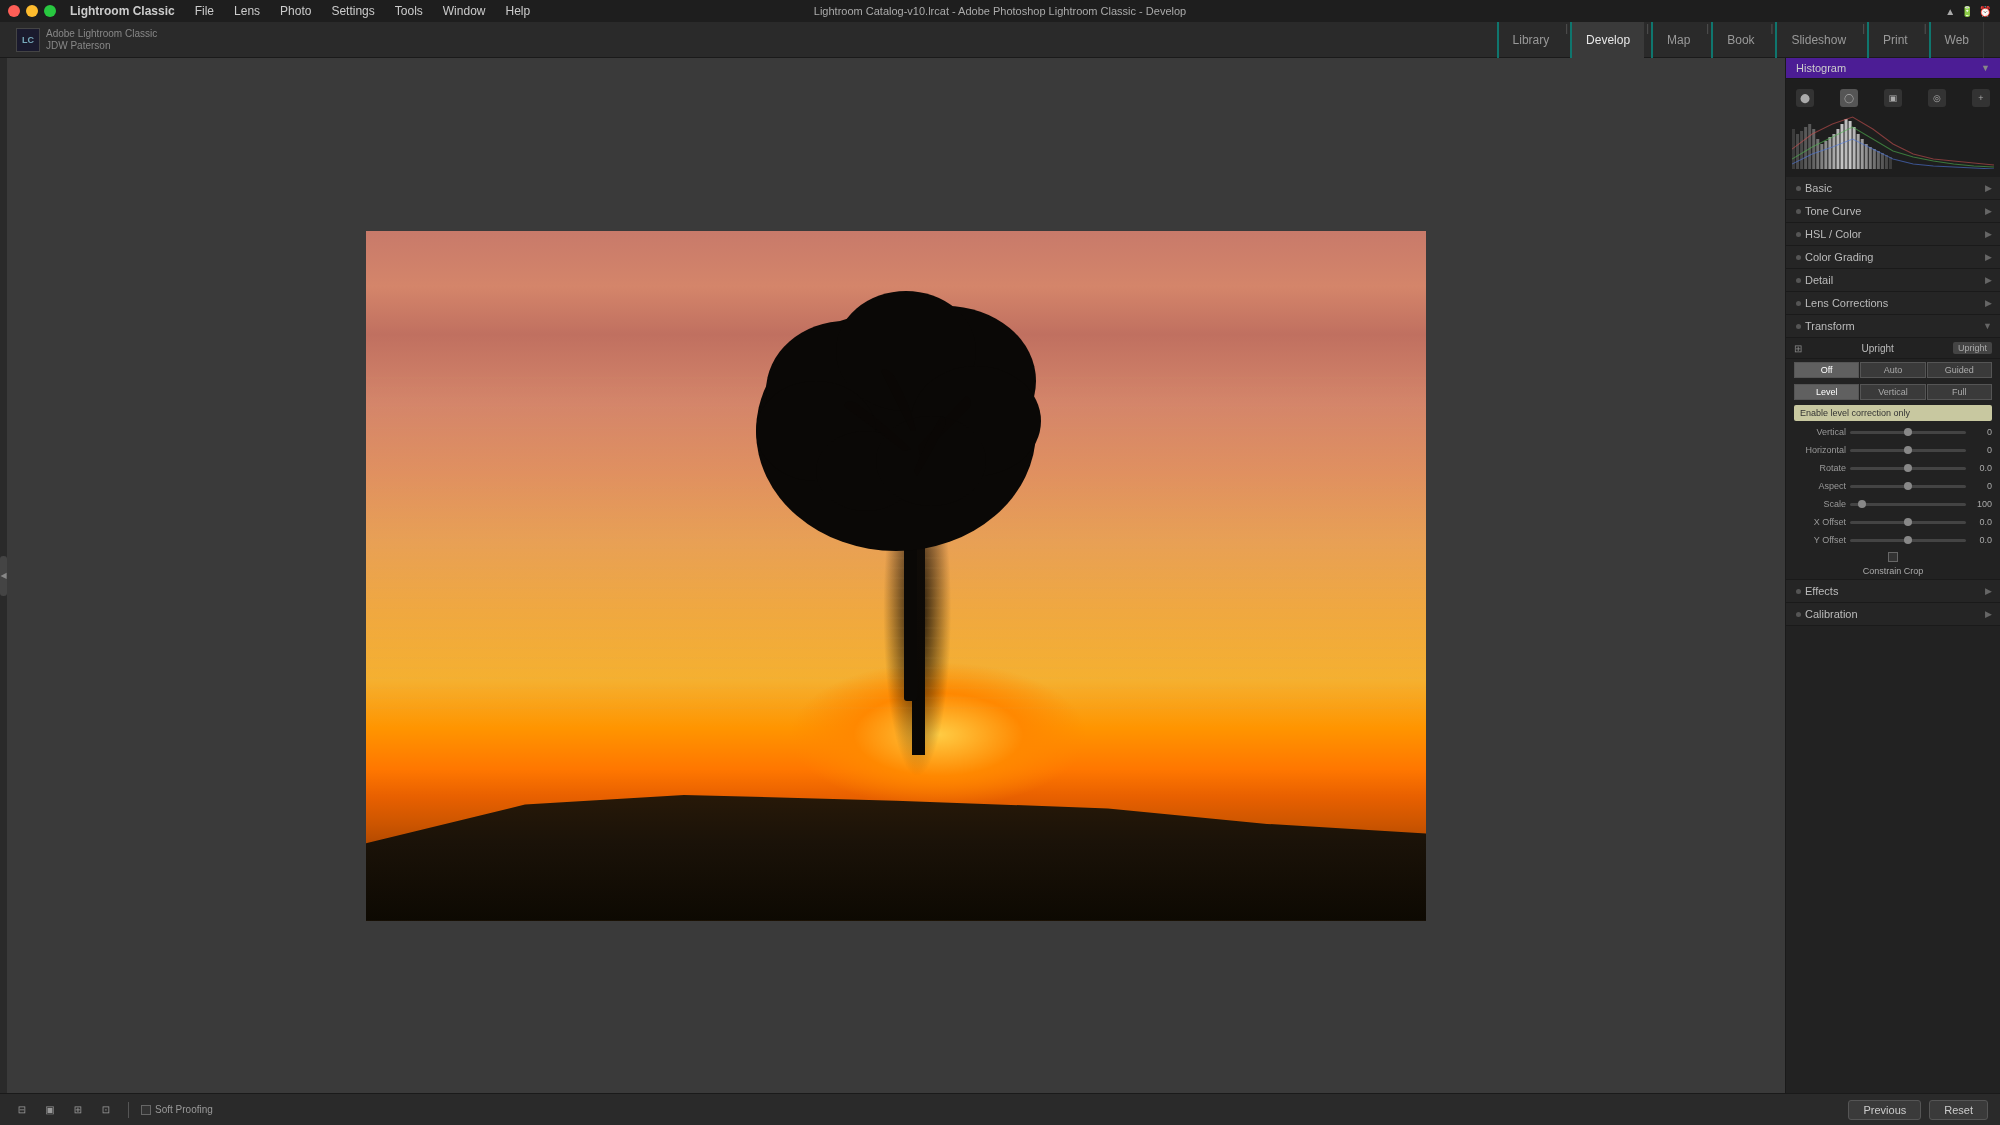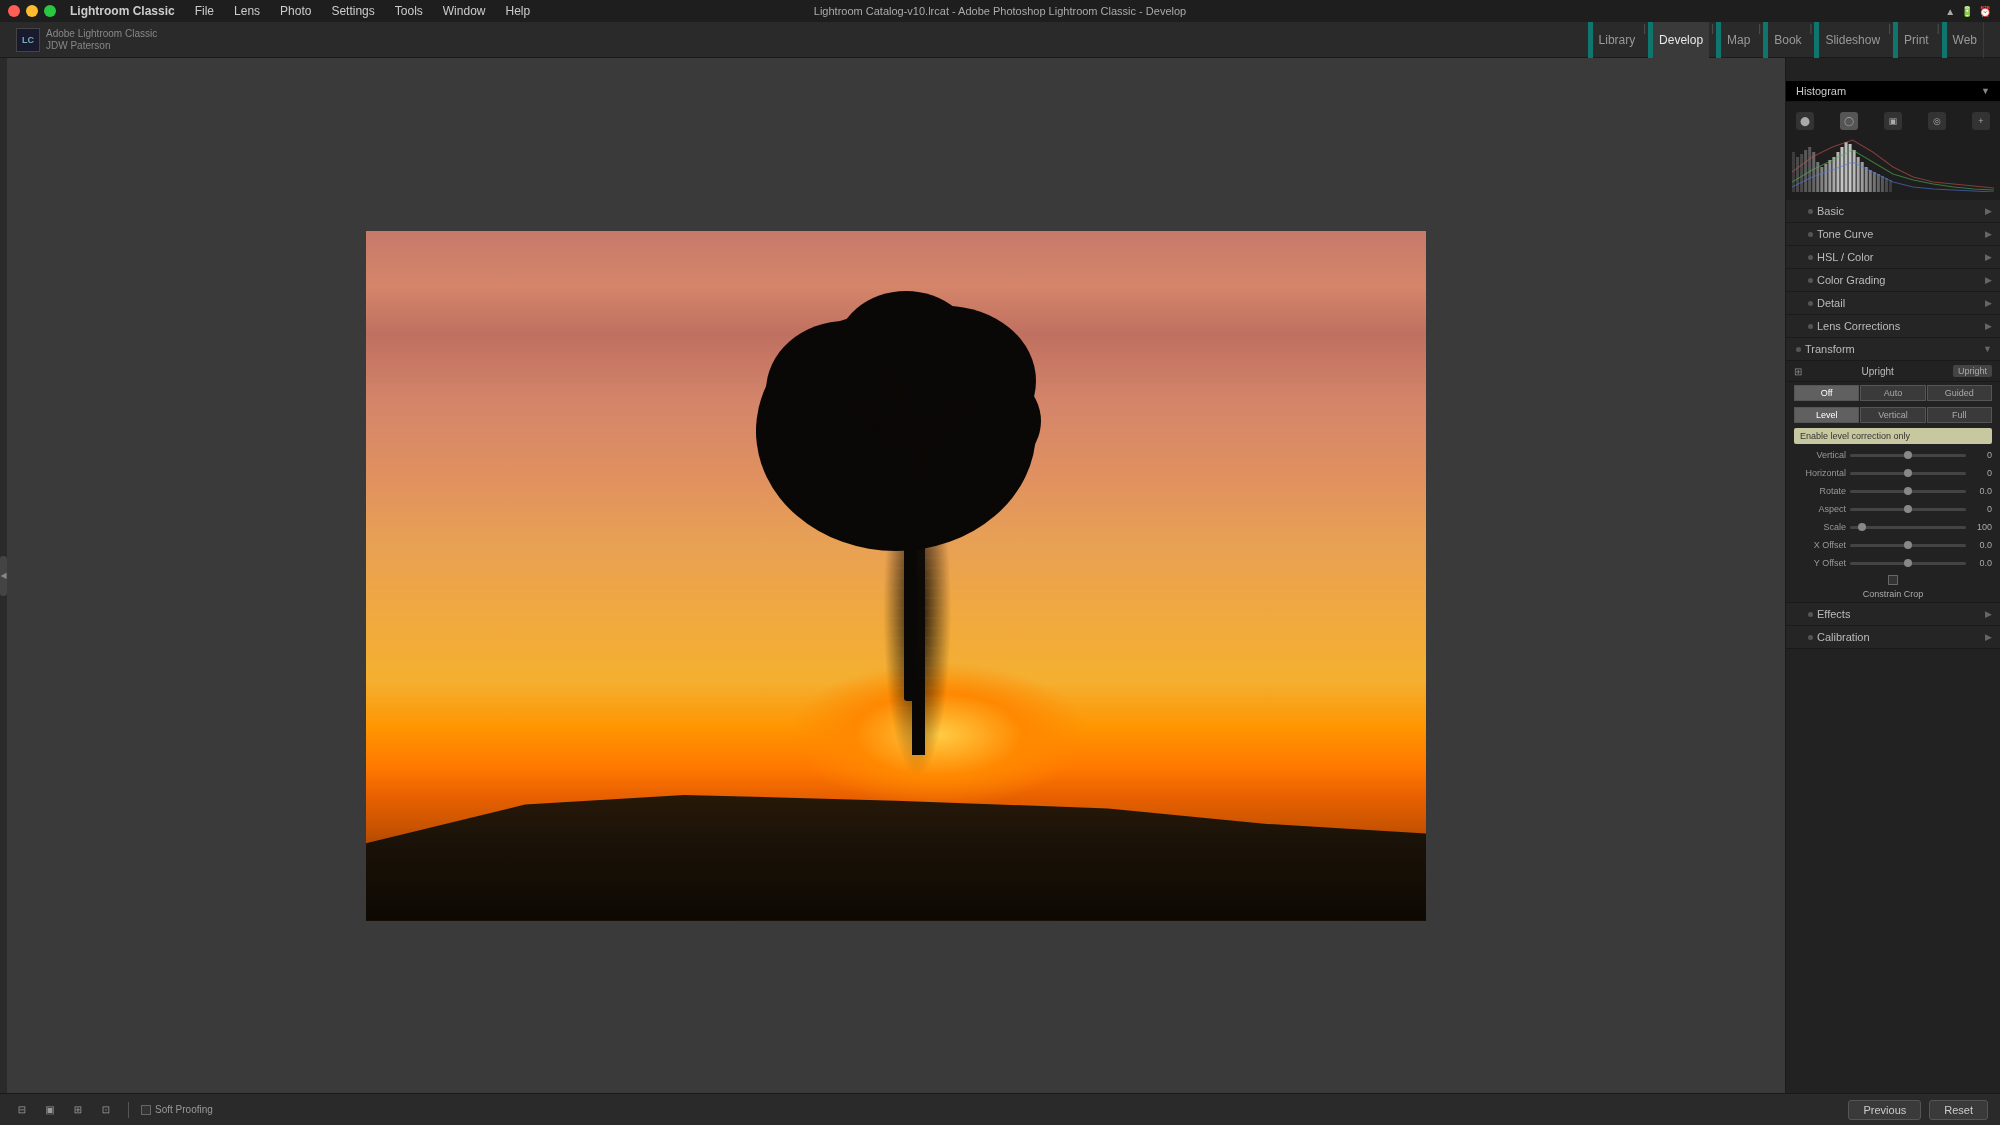--- a/index.html
+++ b/index.html
@@ -95,28 +95,28 @@
       font-size: 10px;
       color: #888;
       line-height: 1.2;
     }
     .nav-modules {
       display: flex;
       gap: 0;
       margin-left: auto;
     }
     .nav-module {
-      padding: 0 6px;
+      padding: 0 14px;
       height: 36px;
       display: flex;
       align-items: center;
       font-size: 12px;
       color: #999;
       cursor: pointer;
-      border-left: 5px solid #0f766e;
+      border-left: 2px solid #0f766e;
     }
     .nav-module:last-child { border-right: 1px solid #3a3a3a; }
     .nav-module.active {
       color: #e8e8e8;
       background: #3a3a3a;
     }
     .nav-separator { color: #555; margin: 0 2px; }
 
     
     #main-layout {
@@ -243,24 +243,23 @@
       scrollbar-width: none;
     }
     #right-panel::-webkit-scrollbar { display: none; }
 
     
     .panel-section-header {
       display: flex;
       justify-content: space-between;
       align-items: center;
       padding: 4px 10px;
-      background: #000000;
+      background: #4c1d95;
       border-bottom: 1px solid #1a1a1a;
       cursor: pointer;
-      margin-top: 23px;
     }
     .panel-section-title {
       font-size: 11px;
       color: #ccc;
       font-weight: 500;
     }
     .panel-toggle-arrow {
       font-size: 9px;
       color: #888;
     }
@@ -291,21 +290,21 @@
       cursor: pointer;
       font-size: 9px;
       color: #aaa;
     }
     .hist-tool-btn.active { background: #555; }
 
     
     .collapsed-section {
       display: flex;
       align-items: center;
-      padding: 5px 22px;
+      padding: 5px 10px;
       background: #252525;
       border-bottom: 1px solid #1a1a1a;
       cursor: pointer;
       position: relative;
     }
     .collapsed-section-left {
       display: flex;
       align-items: center;
       gap: 4px;
     }

